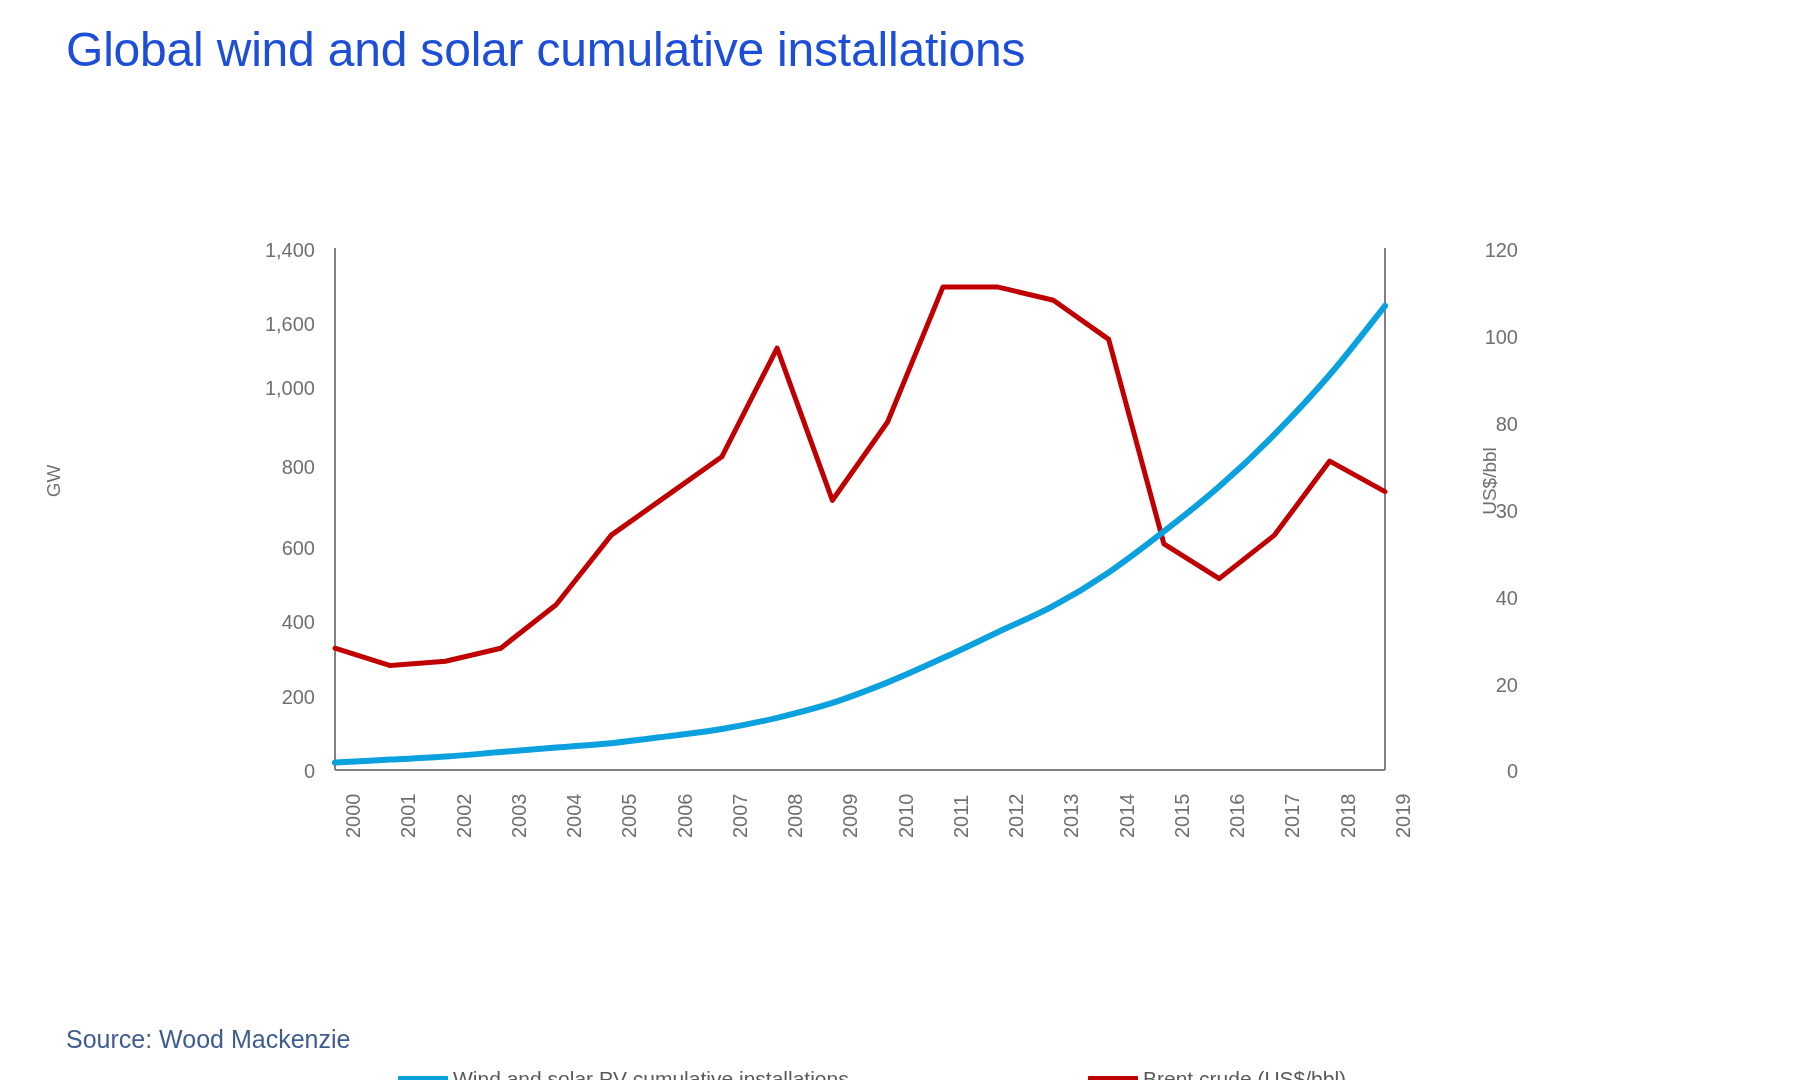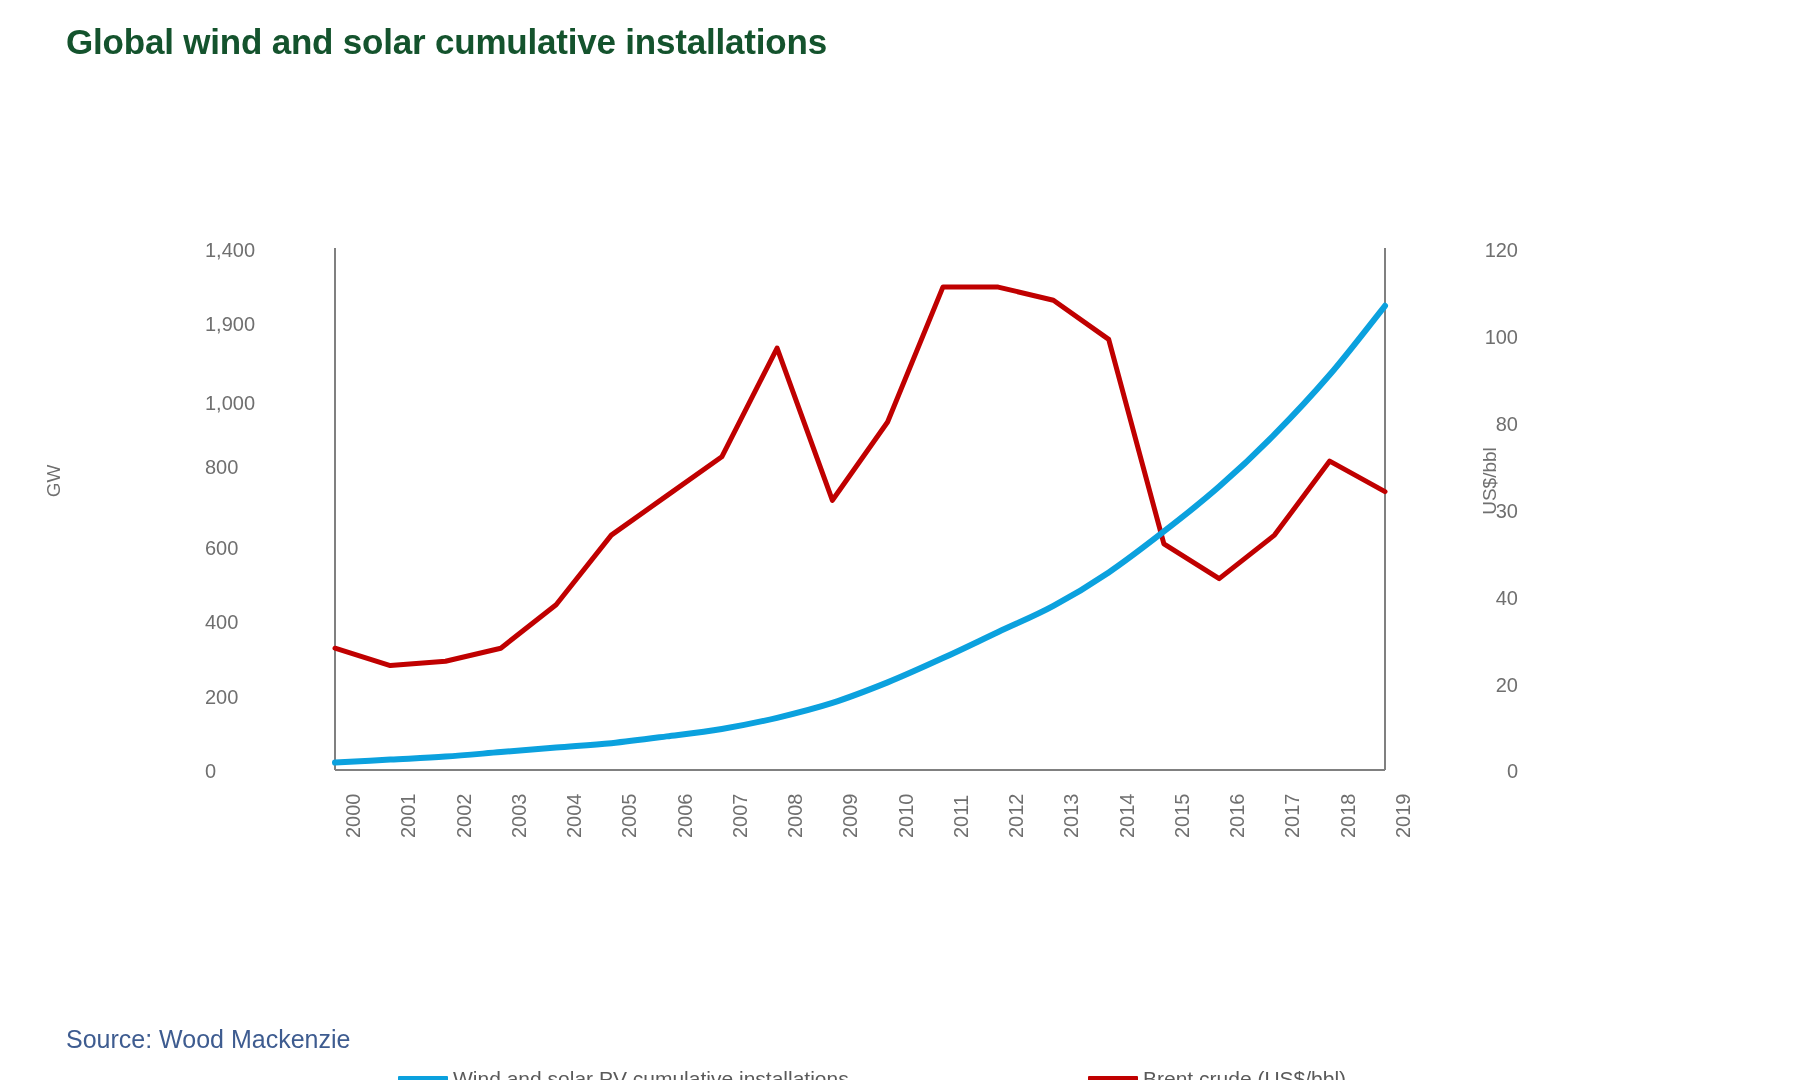--- a/index.html
+++ b/index.html
@@ -20,23 +20,23 @@
     left: 0; top: 0;
     width: 1800px;
     height: 1080px;
     background: #ffffff;
   }
 
   #title {
     position: absolute;
     left: 66px;
     top: 22px;
-    font-size: 35px;
-    font-weight: bold;
-    color: #14532d;
+    font-size: 48px;
+    font-weight: normal;
+    color: #1d4ed8;
     letter-spacing: -0.2px;
     white-space: nowrap;
   }
 
   #source {
     position: absolute;
     left: 66px;
     top: 1025px;
     font-size: 25px;
     color: #3E5C90;
@@ -74,21 +74,21 @@
     transform: rotate(-90deg);
   }
 
   .tick-label {
     position: absolute;
     font-size: 20px;
     color: #6F6F6F;
     white-space: nowrap;
     line-height: 1;
   }
-  .tick-left  { text-align: left; width: 110px; left: 205px; }
+  .tick-left  { text-align: right; width: 110px; left: 205px; }
   .tick-right { text-align: right;  width: 110px; left: 1408px; }
 
   .xtick {
     position: absolute;
     font-size: 20px;
     color: #6F6F6F;
     white-space: nowrap;
     transform: rotate(-90deg);
     transform-origin: 0 0;
     line-height: 1;
@@ -134,22 +134,22 @@
 <div id="slide">
 
   <div id="title">Global wind and solar cumulative installations</div>
 
   <div id="chart">
 
     <div class="axis-title" id="ylabel-left">GW</div>
     <div class="axis-title" id="ylabel-right">US$/bbl</div>
 
     <div class="tick-label tick-left" style="top:60px">1,400</div>
-    <div class="tick-label tick-left" style="top:134px">1,900</div>
-    <div class="tick-label tick-left" style="top:213px">1,000</div>
+    <div class="tick-label tick-left" style="top:134px">1,600</div>
+    <div class="tick-label tick-left" style="top:198px">1,000</div>
     <div class="tick-label tick-left" style="top:277px">800</div>
     <div class="tick-label tick-left" style="top:358px">600</div>
     <div class="tick-label tick-left" style="top:432px">400</div>
     <div class="tick-label tick-left" style="top:507px">200</div>
     <div class="tick-label tick-left" style="top:581px">0</div>
 
     <div class="tick-label tick-right" style="top:60px">120</div>
     <div class="tick-label tick-right" style="top:147px">100</div>
     <div class="tick-label tick-right" style="top:234px">80</div>
     <div class="tick-label tick-right" style="top:321px">30</div>

